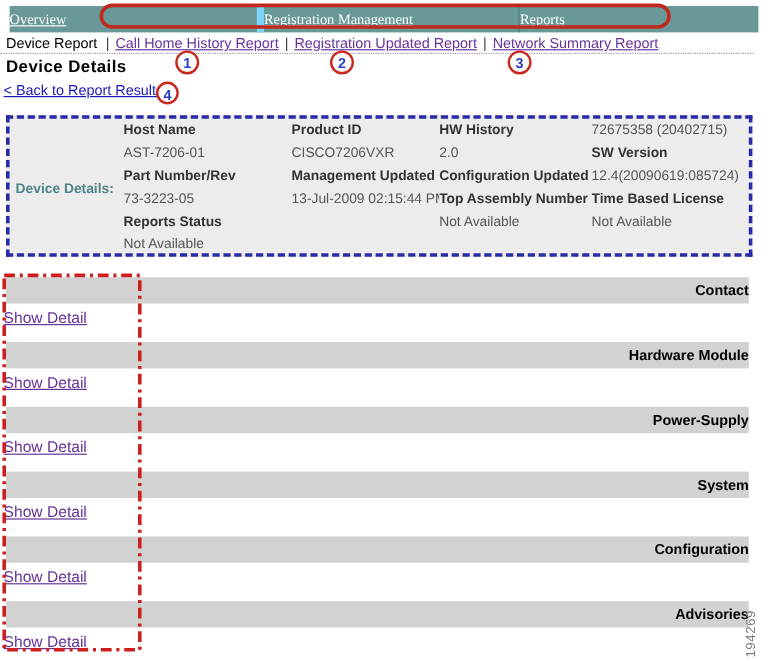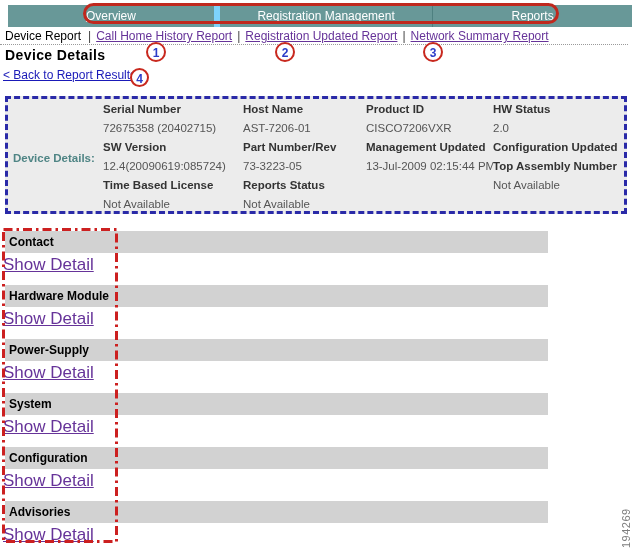--- a/index.html
+++ b/index.html
@@ -2,21 +2,21 @@
 <html><head>
 <meta charset="utf-8">
 <style>
   * { margin:0; padding:0; box-sizing:border-box; }
   html,body { width:640px; height:551px; background:#fff; overflow:hidden; }
   body { position:relative; font-family:"Liberation Sans", sans-serif; color:#000; }
 
   
   .nav { position:absolute; left:8px; top:5px; width:624px; height:22px;
          background:#689898; display:flex; }
-  .nav-cell { display:flex; align-items:center; justify-content:center; }
+  .nav-cell { display:flex; align-items:center; justify-content:flex-start;font-family:Liberation Serif, serif; }
   .nav-cell.c1 { flex:0 0 33%; }
   .nav-cell.c2 { flex:0 0 35%; border-left:6px solid #7dd3fc; }
   .nav-cell.c3 { flex:0 0 32%; border-left:1px solid #4e8080; }
   .nav-link { color:#ffffff; font-size:12px; text-decoration:underline; cursor:pointer; }
 
   
   .nav-oval { position:absolute; left:83px; top:3px; width:476px; height:21px;
               border:3px solid #c0281e; border-radius:14px; pointer-events:none; }
 
   
@@ -48,23 +48,23 @@
            padding:4px 2px 2px 5px;align-items:center; }
   .panel-label { width:90px; font-size:11.5px; font-weight:bold; color:#4f8585;
                  padding-top:3px; }
   .panel-grid { flex:1; display:grid; grid-template-columns:140px 123px 127px 1fr;
                 grid-auto-rows:19px; align-items:center; font-size:11.5px; }
   .fld { color:#333; font-weight:bold; white-space:nowrap; overflow:hidden; }
   .val { color:#555; white-space:nowrap; overflow:hidden; }
 
   
   .sections { position:absolute; left:0; top:231px; width:624px; }
-  .section-bar { margin-left:5px; width:543px; height:22px; background:#d2d2d2;
-                 line-height:22px; padding-left:4px; font-size:12px; font-weight:bold; }
-  .section-link { display:inline-block; margin:5px 0 14px 3px; font-size:17px;
+  .section-bar { margin-left:5px; width:619px; height:22px; background:#d2d2d2;
+                 line-height:22px; padding-left:24px; font-size:12px; font-weight:bold;text-align:right; }
+  .section-link { display:inline-block; margin:5px 0 14px 3px; font-size:13px;
                   line-height:13px; color:#663399; text-decoration:underline; cursor:pointer;text-align:right; }
 
   
   .anno-rect { position:absolute; left:1px; top:227px; width:120px; height:318px;
                pointer-events:none; z-index:6; }
 
   
   .fig-num { position:absolute; left:620px; top:486px; height:62px; color:#7d7d7d;
              font-size:11px; letter-spacing:0.5px; writing-mode:vertical-rl;
              transform:rotate(180deg); }
@@ -100,24 +100,23 @@
 <div class="callout n2">2</div>
 <div class="callout n3">3</div>
 <div class="callout n4">4</div>
 
 <div class="page-title">Device Details</div>
 <a class="back-link">&lt; Back to Report Results</a>
 
 <div class="panel">
   <div class="panel-label">Device Details:</div>
   <div class="panel-grid">
-    <div class="fld">Serial Number</div>
     <div class="fld">Host Name</div>
     <div class="fld">Product ID</div>
-    <div class="fld">HW Status</div>
+    <div class="fld">HW History</div>
 
     <div class="val">72675358 (20402715)</div>
     <div class="val">AST-7206-01</div>
     <div class="val">CISCO7206VXR</div>
     <div class="val">2.0</div>
 
     <div class="fld">SW Version</div>
     <div class="fld">Part Number/Rev</div>
     <div class="fld">Management Updated</div>
     <div class="fld">Configuration Updated</div>

